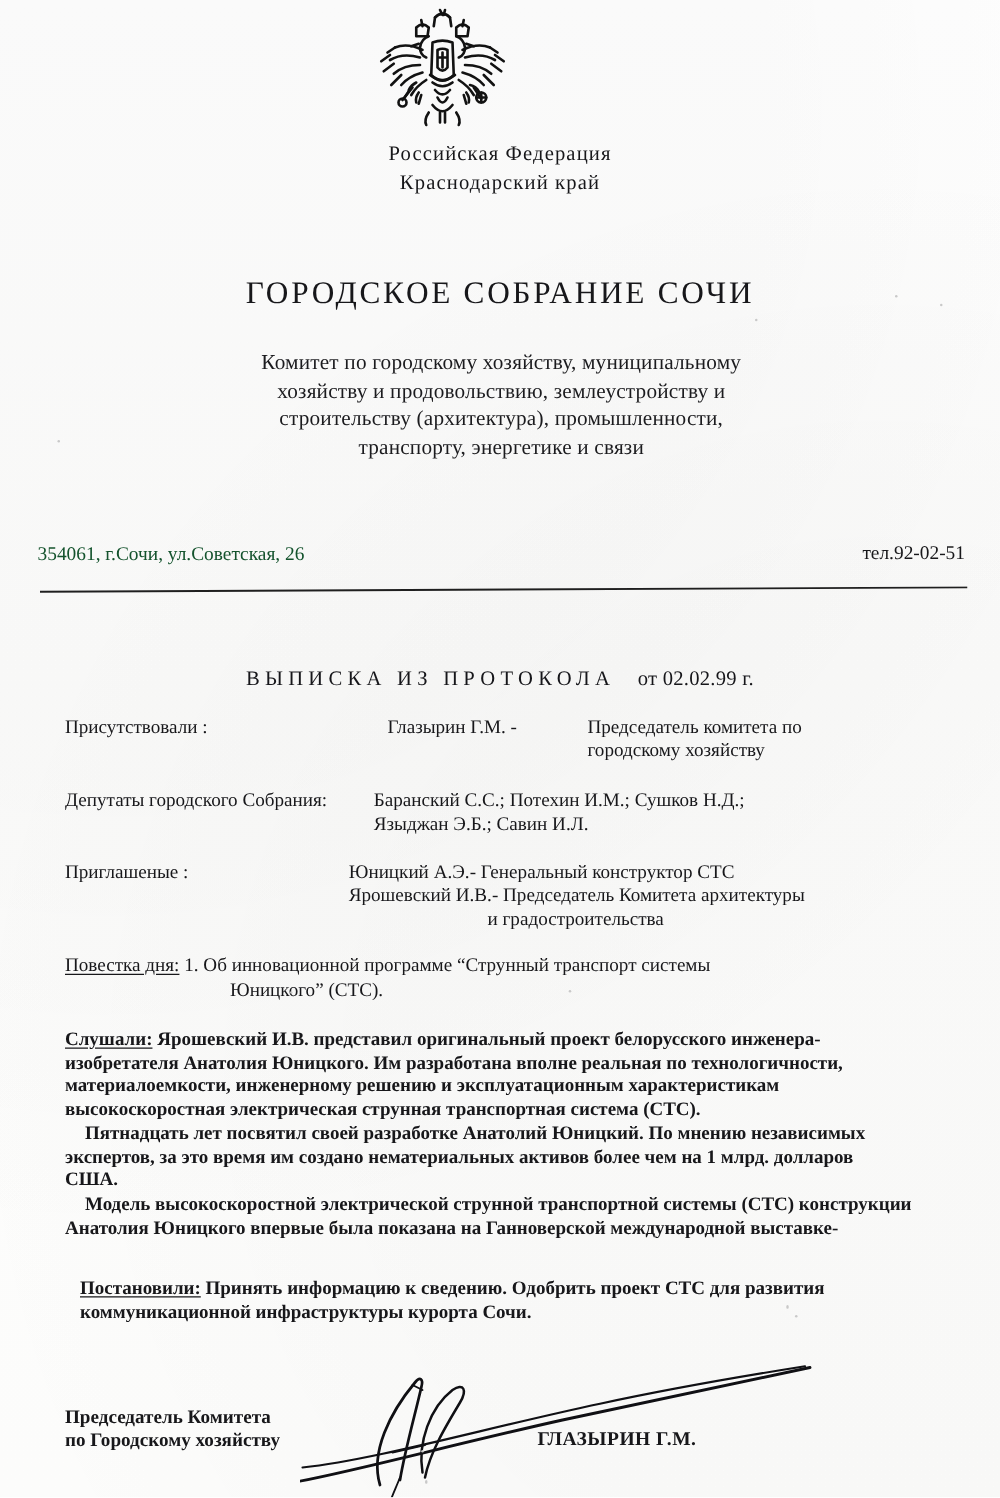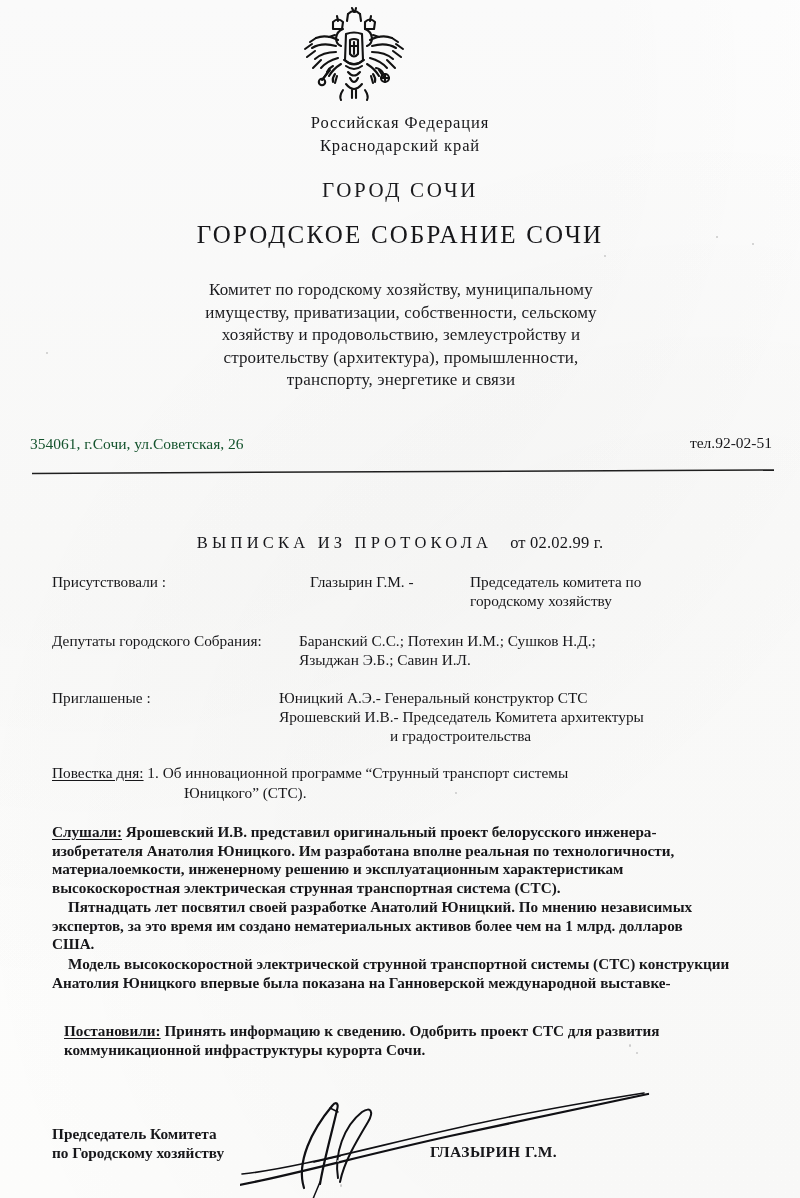--- a/index.html
+++ b/index.html
@@ -272,26 +272,24 @@
         <path d="M93 74 l8 0 M97 70 l0 8"></path>
 
         <path d="M47 70 q-3 4 -2 8 M49 72 l-2 7"></path>
         <path d="M85 70 q3 4 2 8 M83 72 l2 7"></path>
       </g>
     </svg>
   </div>
 
   <div class="abs hdr-country">Российская Федерация</div>
   <div class="abs hdr-region">Краснодарский край</div>
-  <div class="abs hdr-city">ГОРОД СОЧИ</div>
   <div class="abs hdr-assembly">ГОРОДСКОЕ СОБРАНИЕ СОЧИ</div>
 
   <div class="abs" id="committee-desc">
     <span class="ln">Комитет по городскому хозяйству, муниципальному</span>
-    <span class="ln">имуществу, приватизации, собственности, сельскому</span>
     <span class="ln">хозяйству и продовольствию, землеустройству и</span>
     <span class="ln">строительству (архитектура), промышленности,</span>
     <span class="ln">транспорту, энергетике и связи</span>
   </div>
 
   <div class="abs address">354061, г.Сочи, ул.Советская, 26</div>
   <div class="abs phone">тел.92-02-51</div>
 
   <div class="abs" id="rule-sep">
     <svg viewBox="0 0 742 6" preserveAspectRatio="none">

